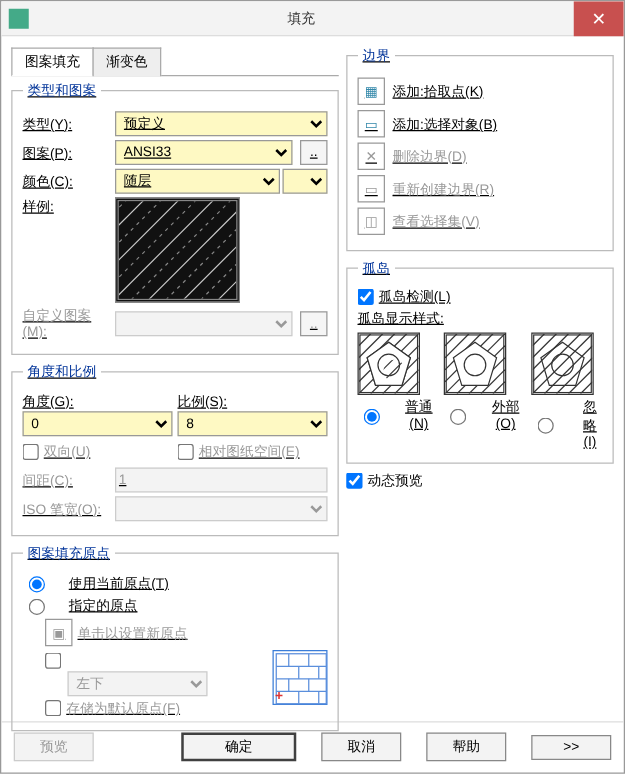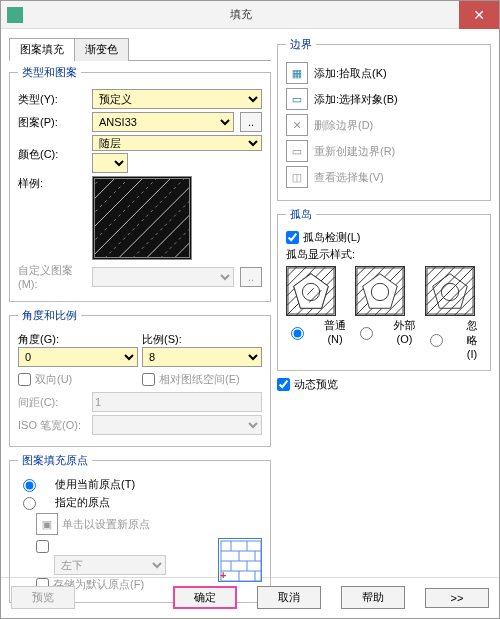--- a/index.html
+++ b/index.html
@@ -7,21 +7,21 @@
   .titlebar { background: #f3f3f3; height: 28px; display: flex; align-items: center; position: relative; border-bottom: 1px solid #ddd; gap: 20px;}
   .titlebar .icon { width: 16px; height: 16px; margin-left: 6px; background:#4a8; display:inline-block;}
   .titlebar .title { flex:1; text-align:center; color:#333;}
   .titlebar .close { width: 40px; height: 28px; background:#c8504f; color:#fff; display:flex;align-items:center;justify-content:center; font-size:14px;}
   .content { display:flex; padding: 8px 8px 0 8px; gap:6px; height: 548px;}
   .left { width: 262px; }
   .right { flex:1; }
   .tabs { display:flex; border-bottom:1px solid #aaa; margin-bottom:4px;}
   .tab { padding:3px 10px; border:1px solid #aaa; border-bottom:none; background:#eee; position:relative; top:1px; margin-right:-1px;}
   .tab.active { background:#fff; border-bottom:1px solid #fff;}
-  fieldset { border:1px solid #bbb; margin:0 0 6px 0; padding:6px 8px 8px 8px; }
+  fieldset { border:1px solid #bbb; margin:0 0 6px 0; padding:6px 8px 8px 8px;text-decoration:underline; }
   legend { padding:0 4px; color:#003399;}
   .row { display:flex; align-items:center; margin:3px 0; gap:4px;}
   .row label { width: 70px; }
   .row .ctrl { flex:1; }
   select, input[type=text] { width:100%; border:1px solid #999; height:20px; padding:0 2px; background:#fef9c3;}
   .small-btn { width:22px; height:20px; border:1px solid #999; background:#f5f5f5; display:inline-flex; align-items:center; justify-content:center; margin-left:2px;}
   .disabled, .disabled * { color:#999 !important; }
   .disabled input, .disabled select { background:#f3f3f3; border-color:#ccc;}
   .swatch { width: 100px; height: 84px; background:#111; border:3px double #888; position:relative; overflow:hidden;}
   .swatch svg { width:100%; height:100%;}
@@ -31,21 +31,21 @@
   .icon-btn-row { display:flex; align-items:center; margin:4px 0; gap:6px;}
   .icon-box { width:22px; height:22px; border:1px solid #999; background:#fff; display:inline-flex; align-items:center; justify-content:center;}
   .island-imgs { display:flex; gap:8px; margin-top:4px;}
   .island-cell { text-align:center;}
   .island-box { width:50px; height:50px; border:1px solid #333; background:#fff; position:relative; overflow:hidden;}
   .island-box svg { width:100%; height:100%;}
   .brick-preview { width:44px; height:44px; border:1px solid #3a7dd8; background:#fff; position:relative;}
   .brick-preview .plus { position:absolute; left:1px; bottom:0; color:#d33; font-weight:bold;}
   .footer { display:flex; justify-content:flex-end; align-items:center; padding:6px 10px; gap:20px; border-top:1px solid #ddd; height:40px;}
   .btn { border:1px solid #888; background:#f3f3f3; padding:3px 18px; min-width:64px; text-align:center;}
-  .btn.primary { border:2px solid #ec4899; padding:2px 15px;}
+  .btn.primary { border:2px solid #404040; padding:2px 33px;text-align:right;}
   .btn.preview { margin-right:auto; color:#999; border-color:#ccc;}
   .expand { width:28px; padding:3px 0;}
   .color-box { display:inline-block; width:10px; height:10px; background:#fff; border:1px solid #000; vertical-align:middle; margin-right:3px;}
 </style>
 </head>
 <body>
 
 <div class="titlebar">
   <span class="icon"></span>
   <span class="title">填充</span>
@@ -65,21 +65,21 @@
         <label>类型(Y):</label>
         <select class="ctrl"><option>预定义</option></select>
       </div>
       <div class="row">
         <label>图案(P):</label>
         <select class="ctrl"><option>ANSI33</option></select>
         <div class="small-btn">..</div>
       </div>
       <div class="row">
         <label>颜色(C):</label>
-        <div class="ctrl" style="display:flex; gap:2px;flex-direction:column;">
+        <div class="ctrl" style="display:flex; gap:2px;">
           <select style="flex:1"><option><span class="color-box"></span><span>随层</span></option></select>
           <select style="width:36px"><option> </option></select>
         </div>
       </div>
       <div class="row" style="align-items:flex-start;">
         <label>样例:</label>
         <div class="swatch">
           <svg viewBox="0 0 100 84">
             <rect width="100" height="84" fill="#111"></rect>
             <g stroke="#ccc" stroke-width="1">

